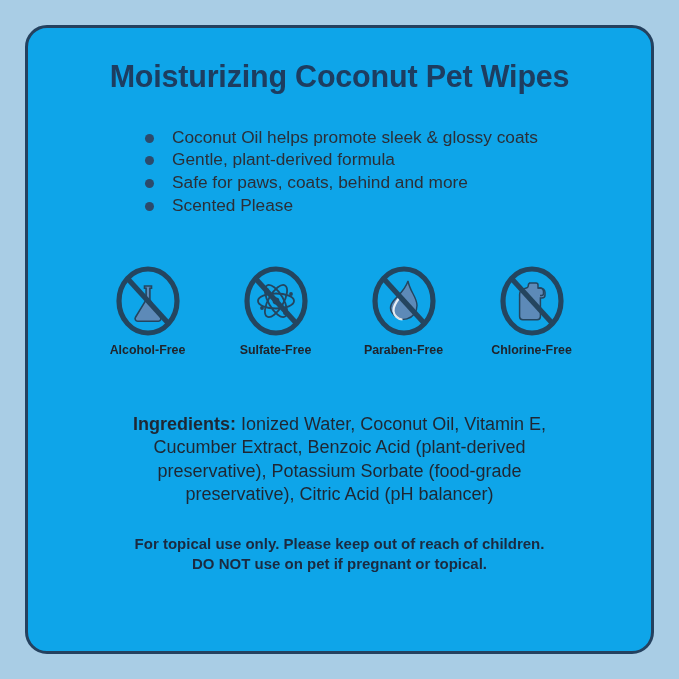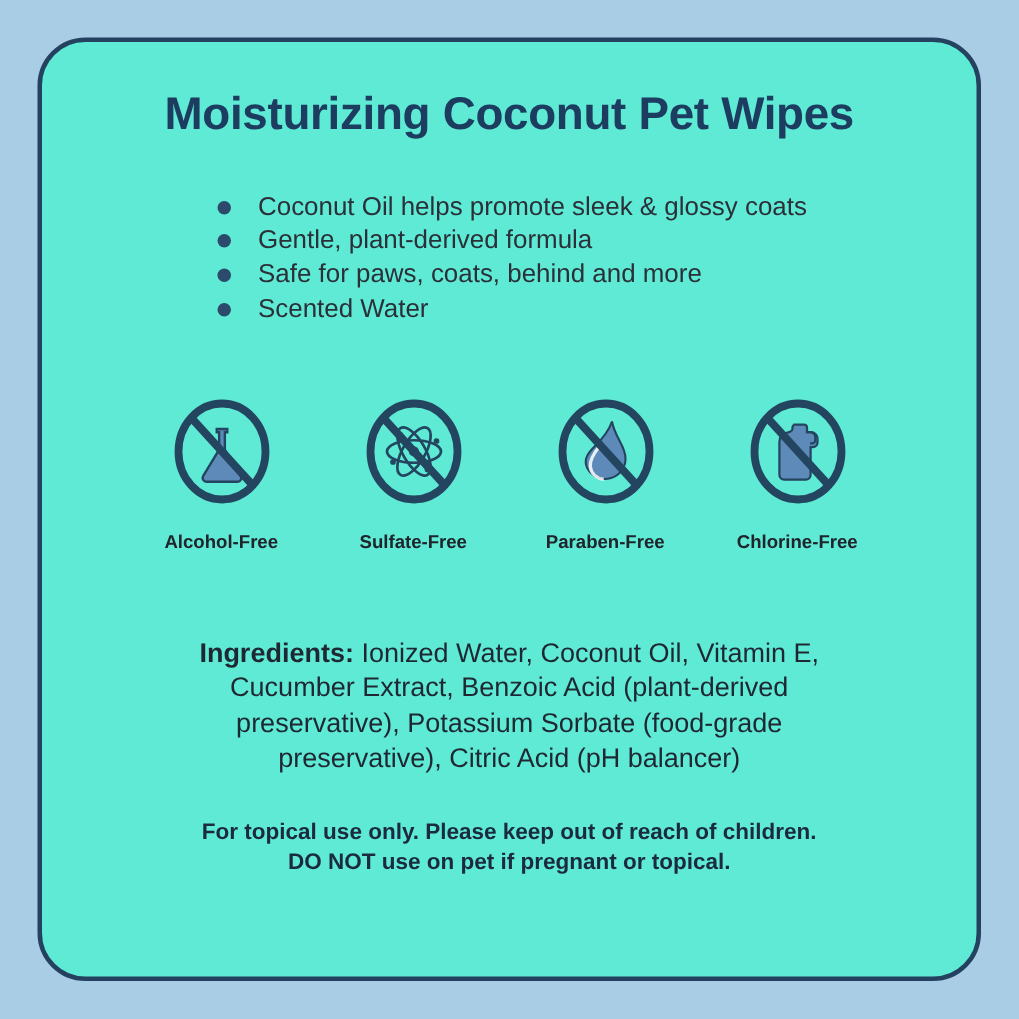--- a/index.html
+++ b/index.html
@@ -18,23 +18,23 @@
     width: 679px;
     height: 679px;
     box-sizing: border-box;
     padding: 25px;
   }
   .card {
     position: relative;
     width: 100%;
     height: 100%;
     box-sizing: border-box;
-    background: #5eead4;
+    background: #0ea5e9;
     border: 3px solid #24415f;
-    border-radius: 32px;
+    border-radius: 22px;
     overflow: hidden;
   }
 
   
   .title {
     margin: 0;
     padding: 32px 30px 0 30px;
     text-align: center;
     font-size: 30.5px;
     font-weight: bold;
@@ -77,21 +77,21 @@
   .badge {
     width: 92px;
     text-align: center;
   }
   .badge-icon {
     display: block;
     margin: 0 auto;
   }
   .badge-label {
     display: block;
-    margin-top: 16px;
+    margin-top: 5px;
     font-size: 12.4px;
     font-weight: bold;
     color: #20242c;
     white-space: nowrap;
   }
 
   
   .ingredients {
     margin: 56px 78px 0 78px;
     text-align: center;
@@ -133,21 +133,21 @@
       <li class="bullet-item">
         <span class="bullet-dot"></span>
         <span>Gentle, plant-derived formula</span>
       </li>
       <li class="bullet-item">
         <span class="bullet-dot"></span>
         <span>Safe for paws, coats, behind and more</span>
       </li>
       <li class="bullet-item">
         <span class="bullet-dot"></span>
-        <span>Scented Water</span>
+        <span>Scented Please</span>
       </li>
     </ul>
 
     <div class="badges">
 
       <div class="badge">
         <svg class="badge-icon" width="68" height="74" viewBox="0 0 68 74">
           <g fill="#5d8ab8">
             <path d="M30.5 22 h7 v2.2 h-1.6 v11.6 l10.6 17.4 a2.6 2.6 0 0 1 -2.2 4 h-20.6 a2.6 2.6 0 0 1 -2.2 -4 l10.6 -17.4 v-11.6 h-1.6 z"></path>
           </g>

